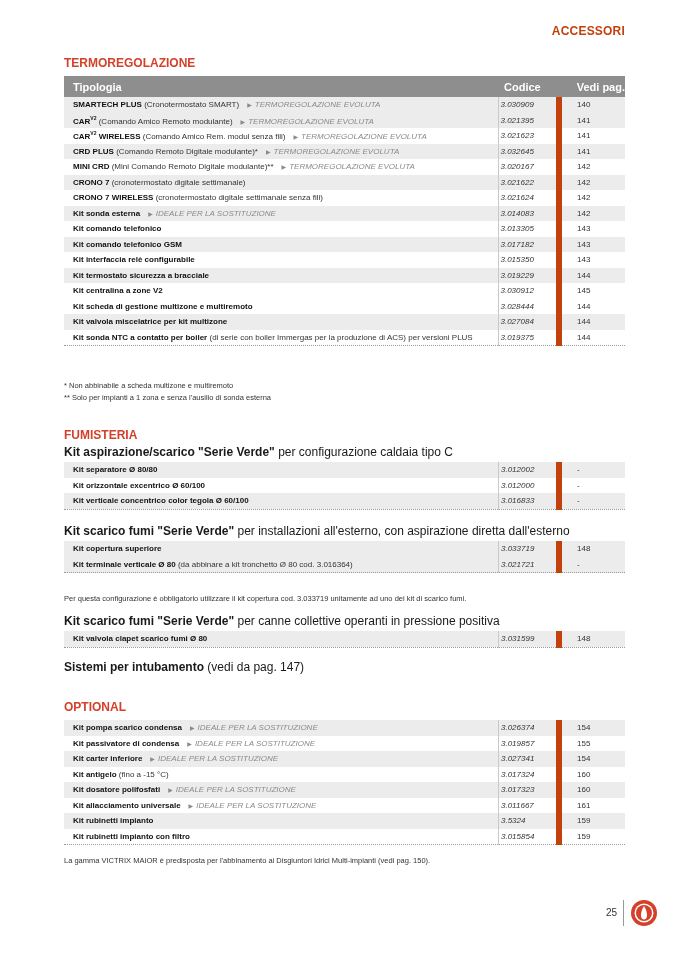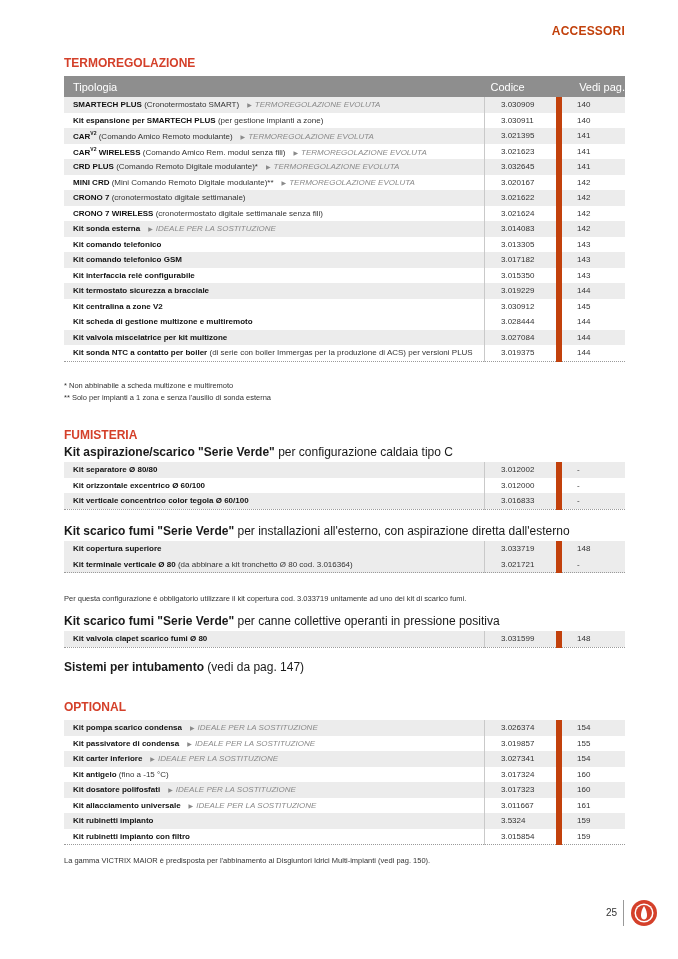--- a/index.html
+++ b/index.html
@@ -5,26 +5,26 @@
   html, body { margin: 0; padding: 0; background: #ffffff; }
   body { width: 678px; height: 959px; position: relative; overflow: hidden;
          font-family: "Liberation Sans", sans-serif; color: #1a1a1a; }
   .header-tag { position: absolute; right: 53px; top: 24px; font-size: 12px; font-weight: bold;
                 color: #c2410c; letter-spacing: 0.2px; }
   .section-title { position: absolute; left: 64px; font-size: 12px; font-weight: bold; color: #d4402a; }
   .sub-title { position: absolute; left: 64px; font-size: 12px; color: #1a1a1a; white-space: nowrap; }
   .sub-title b { font-weight: bold; }
   table.t { position: absolute; left: 64px; width: 561px; border-collapse: collapse; font-size: 8px; }
   table.t td { height: 15.5px; padding: 0 0 0 9px; vertical-align: middle; white-space: nowrap; }
-  table.t td.code { width: 55px; border-left: 1px solid #c9c9c9; color: #333; padding-left: 16px; }
+  table.t td.code { width: 55px; border-left: 1px solid #c9c9c9; color: #333; padding-left: 2px; font-style: italic; }
   table.t td.page { width: 48px; border-left: 6px solid #c2410c; color: #333; padding-left: 15px; }
   table.t tr.g td { background: #ececec; }
   table.t tr.w td { background: #ffffff; }
   table.t tr.last td { border-bottom: 1px dotted #9a9a9a; }
-  table.t th { background: #8e8e8e; color: #fff; font-size: 11px; font-weight: normal; text-align: left;
+  table.t th { background: #8e8e8e; color: #fff; font-size: 11px; font-weight: bold; text-align: left;
                height: 21px; padding: 0 0 0 9px; }
   table.t th.code { width: 55px; padding-left: 6px; }
   table.t th.page { width: 48px; padding-left: 6px; text-align: right; }
   .name { font-weight: bold; color: #111; }
   .desc { color: #333; font-weight: normal; }
   .tag { color: #8a8a8a; font-style: italic; margin-left: 8px; font-weight: normal; }
   .tag .arrow { font-style: normal; font-size: 6px; margin-right: 3px; }
   sup { font-size: 5px; }
   .note { position: absolute; left: 64px; font-size: 7.5px; color: #333; white-space: nowrap; }
   .footer-num { position: absolute; left: 606px; top: 907px; font-size: 10px; color: #333; }
@@ -44,25 +44,20 @@
       <th class="code">Codice</th>
       <th class="page">Vedi pag.</th>
     </tr>
   </thead>
   <tbody id="termo-body">
       <tr class="g">
         <td><span class="name">SMARTECH PLUS</span> <span class="desc">(Cronotermostato SMART)</span><span class="tag"><span class="arrow">▶</span><span>TERMOREGOLAZIONE EVOLUTA</span></span></td>
         <td class="code">3.030909</td>
         <td class="page">140</td>
       </tr>
-      <tr class="w">
-        <td><span class="name">Kit espansione per SMARTECH PLUS</span> <span class="desc">(per gestione impianti a zone)</span></td>
-        <td class="code">3.030911</td>
-        <td class="page">140</td>
-      </tr>
       <tr class="g">
         <td><span class="name">CAR</span><sup class="name">V2</sup> <span class="desc">(Comando Amico Remoto modulante)</span><span class="tag"><span class="arrow">▶</span><span>TERMOREGOLAZIONE EVOLUTA</span></span></td>
         <td class="code">3.021395</td>
         <td class="page">141</td>
       </tr>
       <tr class="w">
         <td><span class="name">CAR</span><sup class="name">V2</sup><span class="name"> WIRELESS</span> <span class="desc">(Comando Amico Rem. modul senza fili)</span><span class="tag"><span class="arrow">▶</span><span>TERMOREGOLAZIONE EVOLUTA</span></span></td>
         <td class="code">3.021623</td>
         <td class="page">141</td>
       </tr>

